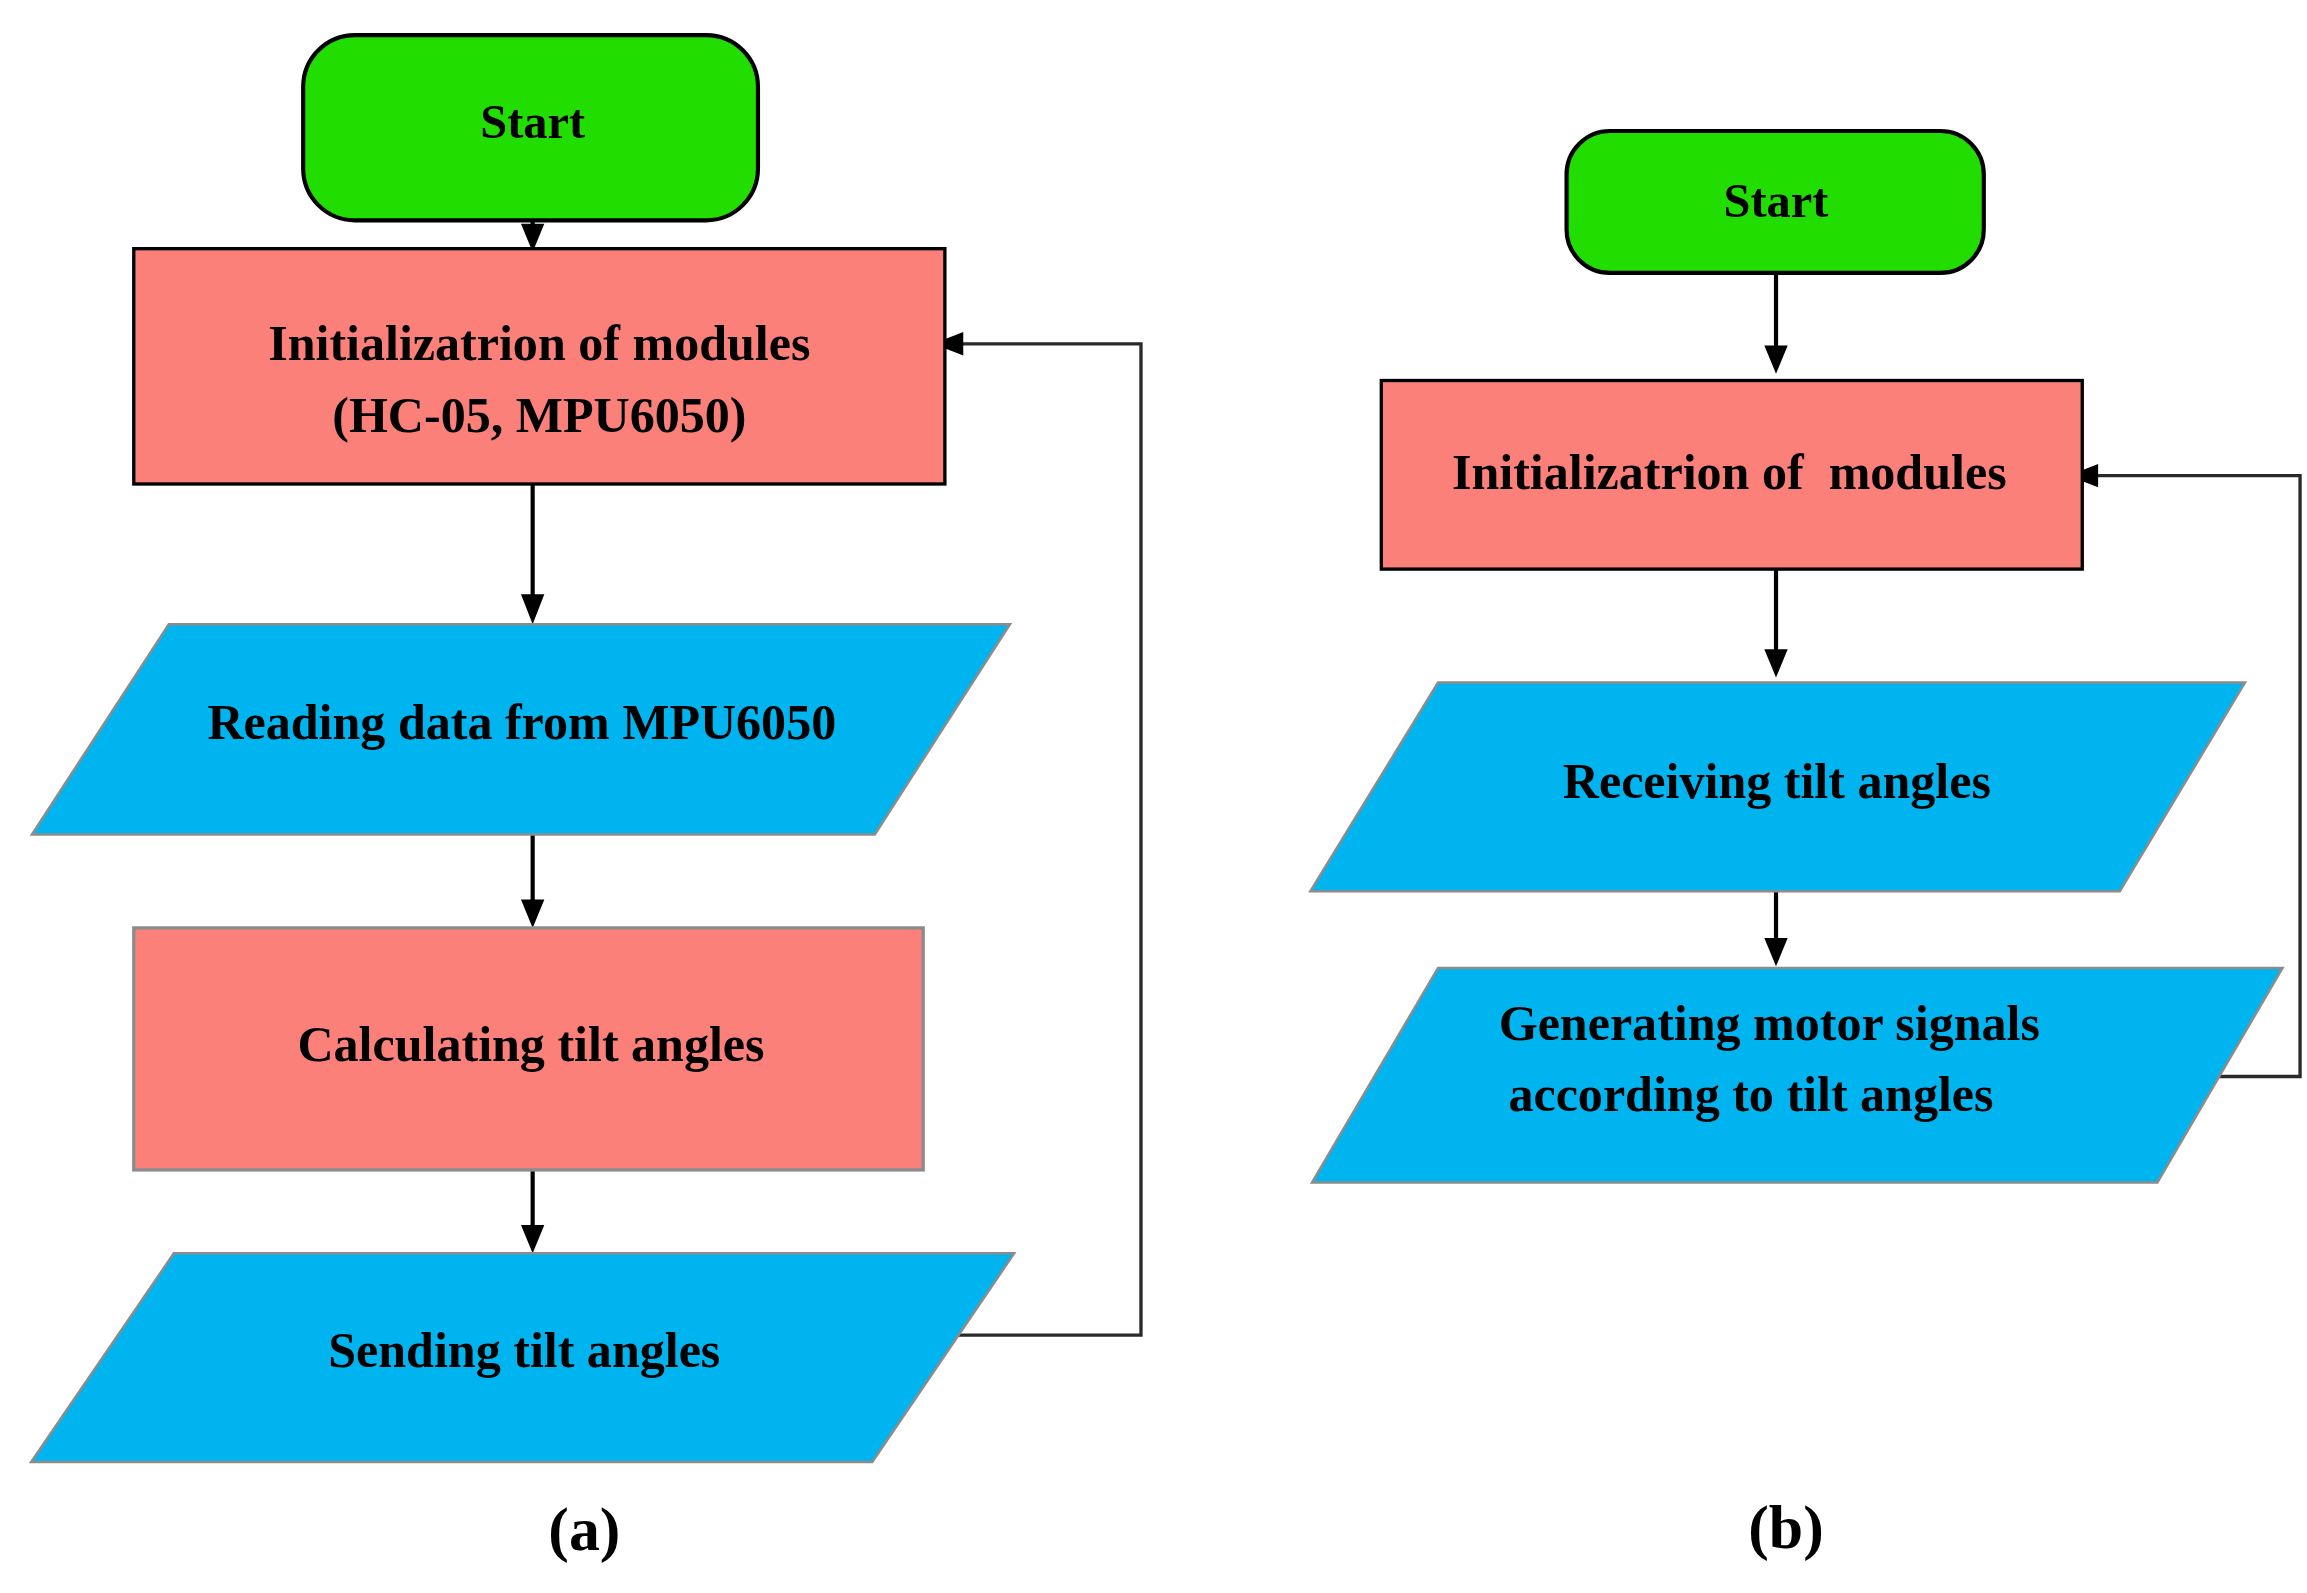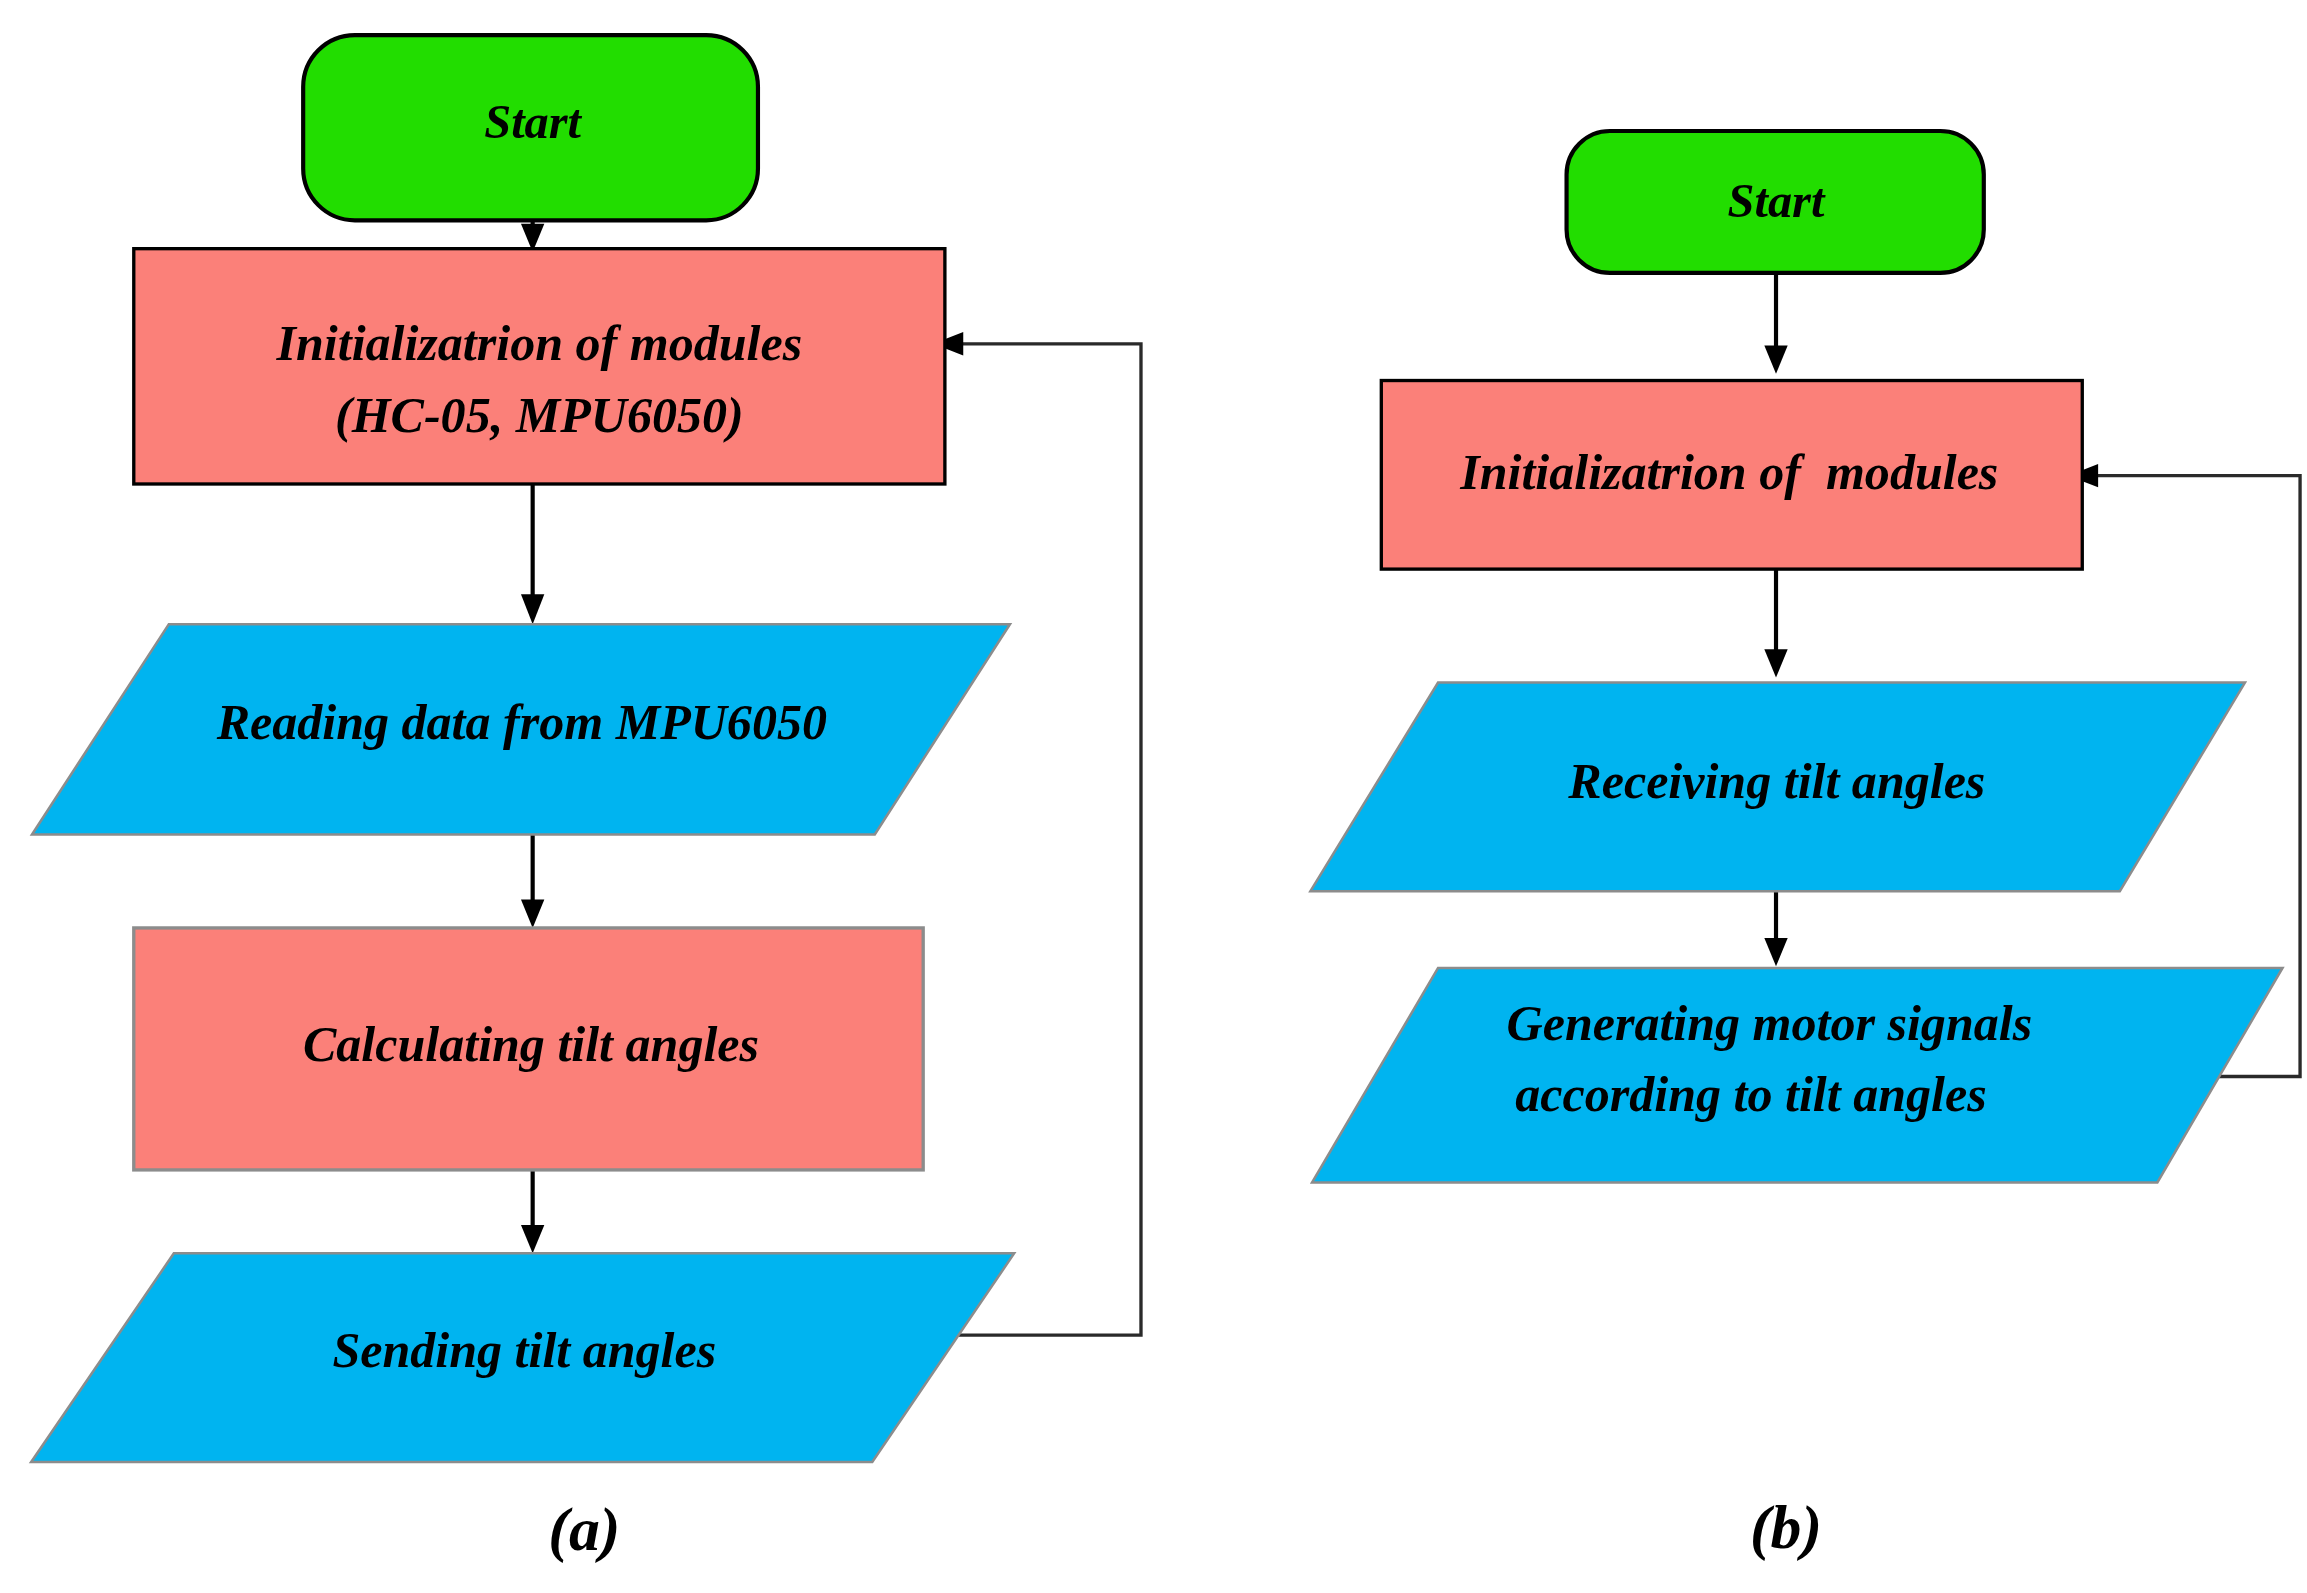--- a/index.html
+++ b/index.html
@@ -12,21 +12,20 @@
     height: 1593px;
     position: relative;
     overflow: hidden;
     font-family: "Liberation Serif", "DejaVu Serif", serif;
   }
   #stage {
     position: absolute;
     inset: 0;
     width: 1961px;
     height: 1593px;
-    font-style: italic;
   }
   svg.flow {
     position: absolute;
     left: 0;
     top: 0;
     width: 2307px;
     height: 1593px;
   }
   .node-text {
     font-family: "Liberation Serif", "DejaVu Serif", serif;

